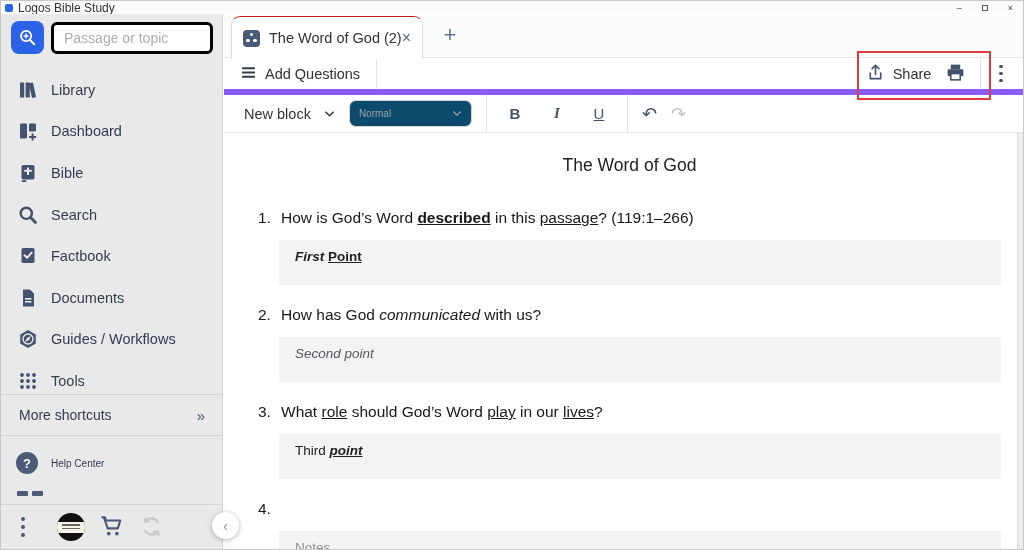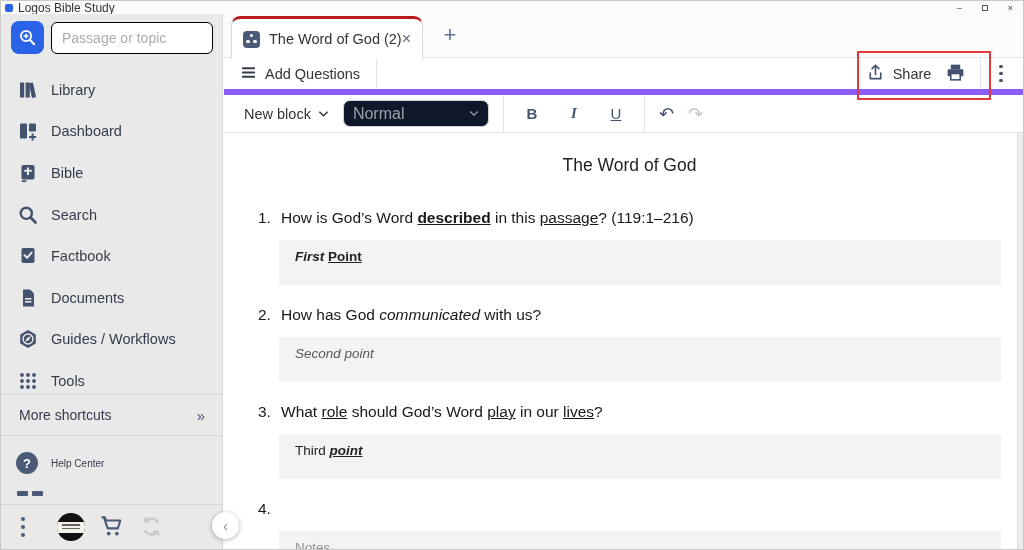--- a/index.html
+++ b/index.html
@@ -11,21 +11,21 @@
   .titlebar .app-ico { width:8px; height:8px; background:#2a63e8; border-radius:2px; margin:0 5px 0 4px; }
   .titlebar .app-title { font-size:12px; color:#333; }
   .win-controls { margin-left:auto; display:flex; align-items:center; gap:20px; padding-right:10px; }
   .win-controls span { font-size:9px; color:#444; line-height:10px; cursor:default; }
   .win-controls .max-box { width:6px; height:6px; border:1px solid #555; display:inline-block; }
 
   
   .sidebar { position:absolute; left:0; top:13px; width:222px; bottom:0; background:#e9e9e9; border-right:1px solid #d6d6d6; }
   .search-row { position:absolute; left:10px; top:7px; display:flex; align-items:center; }
   .search-logo { width:33px; height:33px; background:#2a63e8; border-radius:8px; display:flex; align-items:center; justify-content:center; }
-  .search-input { margin-left:7px; width:162px; height:32px; border:1px solid #000000; border-radius:6px; background:#fff; font-size:14px; padding:0 10px; color:#333; font-family:"Liberation Sans",sans-serif; }
+  .search-input { margin-left:7px; width:162px; height:32px; border:3px solid #000000; border-radius:6px; background:#fff; font-size:14px; padding:0 10px; color:#333; font-family:"Liberation Sans",sans-serif; }
   .search-input::placeholder { color:#a9adb3; }
   .nav-list { position:absolute; left:0; top:55px; width:100%; }
   .nav-item { height:41.6px; display:flex; align-items:center; padding-left:15px; cursor:pointer; }
   .nav-icon { width:24px; display:flex; justify-content:center; color:#44536d; }
   .nav-label { margin-left:11px; font-size:14.5px; color:#333c4d; }
   .sb-divider { position:absolute; left:0; width:100%; height:1px; background:#d5d5d5; }
   .more-shortcuts { position:absolute; left:0; top:381px; width:100%; height:40px; display:flex; align-items:center; padding:0 18px; cursor:pointer; }
   .more-shortcuts .ms-label { font-size:14px; color:#333c4d; }
   .more-shortcuts .ms-chevrons { margin-left:auto; font-size:15px; color:#44536d; letter-spacing:-1px; }
   .help-row { position:absolute; left:15px; top:430px; height:38px; display:flex; align-items:center; cursor:pointer; }
@@ -39,40 +39,40 @@
   .avatar { position:absolute; left:56px; top:9px; width:28px; height:28px; border-radius:50%; background:#111; overflow:hidden; cursor:pointer; }
   .avatar .band { position:absolute; left:0; top:9px; width:100%; height:11px; background:#f4f2ea; }
   .avatar .band i { display:block; height:1.5px; background:#6b6458; margin:2px 5px 0 5px; }
   .cart-ico { position:absolute; left:98px; top:9px; cursor:pointer; color:#4a5a77; }
   .sync-ico { position:absolute; left:139px; top:11px; cursor:pointer; color:#c9c9c9; }
   .collapse-btn { position:absolute; left:211px; top:511px; width:27px; height:27px; background:#fff; border-radius:50%; box-shadow:0 1px 5px rgba(0,0,0,.3); display:flex; align-items:center; justify-content:center; font-size:15px; color:#8a8f98; cursor:pointer; z-index:40; }
 
   
   .main { position:absolute; left:223px; top:13px; right:0; bottom:0; display:flex; flex-direction:column; background:#fff; }
   .tabbar { position:relative; height:44px; background:#fcfcfc; border-bottom:1px solid #e7e7e7; flex:0 0 auto; }
-  .tab { position:absolute; left:7px; top:2px; width:192px; height:43px; background:#fff; border:1px solid #d9d9d9; border-bottom:none; border-top:3px solid #b91c1c; border-radius:9px 9px 0 0; display:flex; align-items:center; padding:8px 11px; cursor:pointer; }
+  .tab { position:absolute; left:7px; top:2px; width:192px; height:43px; background:#fff; border:1px solid #d9d9d9; border-bottom:none; border-top:1px solid #b91c1c; border-radius:9px 9px 0 0; display:flex; align-items:center; padding:8px 11px; cursor:pointer; }
   .tab-ico { width:17px; height:17px; background:#4b5b77; border-radius:4px; position:relative; flex:0 0 auto; }
   .tab-ico i { position:absolute; width:3.4px; height:3.4px; background:#fff; border-radius:50%; }
   .tab-ico i:nth-child(1){ left:6.8px; top:3.4px; } .tab-ico i:nth-child(2){ left:3.4px; top:9.6px; } .tab-ico i:nth-child(3){ left:10.2px; top:9.6px; }
   .tab-label { margin-left:9px; font-size:14.5px; color:#333; white-space:nowrap; }
   .tab-close { margin-left:auto; font-size:16px; color:#5a6b85; cursor:pointer; line-height:14px; }
   .newtab-btn { position:absolute; left:213px; top:8px; font-size:22px; color:#5f7292; cursor:pointer; width:26px; text-align:center; }
 
   .toolbar1 { height:37px; display:flex; align-items:center; border-bottom:6px solid #8b5cf6; padding:0 0 0 16px; flex:0 0 auto; }
   .tb-btn { display:flex; align-items:center; gap:8px; font-size:14.5px; color:#333; cursor:pointer; background:none; border:none; font-family:"Liberation Sans",sans-serif; }
   .vsep { width:1px; align-self:stretch; background:#e3e3e3; }
   .toolbar1 .vsep.left-sep { margin-left:16px; }
   .tb-right { margin-left:auto; display:flex; align-items:center; gap:14px; padding-right:16px; height:100%; }
   .icon-btn { background:none; border:none; cursor:pointer; color:#44536d; display:flex; align-items:center; }
   .kebab-h { display:flex; flex-direction:column; gap:3.5px; cursor:pointer; padding:0 4px; }
   .kebab-h i { width:3.6px; height:3.6px; background:#44536d; border-radius:50%; }
 
   .toolbar2 { height:38px; display:flex; align-items:center; border-bottom:1px solid #e5e5e5; padding:0 0 0 20px; gap:14px; flex:0 0 auto; }
-  .newblock-btn { display:flex; align-items:center; gap:7px; font-size:14.5px; color:#333; background:none; border:none; cursor:pointer; font-family:"Liberation Sans",sans-serif; }
-  .style-select { width:146px; height:27px; border:1px solid #d5d5d5; border-radius:7px; background:#0f172a; display:flex; align-items:center; padding:0 9px; color:#9aa0a6; font-size:16px; cursor:pointer; }
+  .newblock-btn { display:flex; align-items:center; gap:13px; font-size:14.5px; color:#333; background:none; border:none; cursor:pointer; font-family:"Liberation Sans",sans-serif; }
+  .style-select { width:123px; height:27px; border:1px solid #d5d5d5; border-radius:7px; background:#0c4a6e; display:flex; align-items:center; padding:0 9px; color:#9aa0a6; font-size:10px; cursor:pointer; }
   .style-select .sel-chevron { margin-left:auto; color:#9aa0a6; }
   .fmt-btn { background:none; border:none; cursor:pointer; width:28px; height:28px; font-size:15px; color:#44536d; font-family:"Liberation Serif",serif; }
   .fmt-b { font-weight:bold; font-family:"Liberation Sans",sans-serif; }
   .fmt-i { font-style:italic; font-weight:600; }
   .fmt-u { text-decoration:underline; font-family:"Liberation Sans",sans-serif; }
   .undo-btn, .redo-btn { background:none; border:none; font-size:18px; cursor:pointer; line-height:16px; }
   .undo-btn { color:#44536d; }
   .redo-btn { color:#c0c5cc; }
 
   
@@ -330,21 +330,21 @@
       <button class="undo-btn">↶</button>
       <button class="redo-btn">↷</button>
     </div>
 
     <div class="doc-area">
       <div class="doc-title">The Word of God</div>
       <div class="questions">
           <div class="q-block">
             <div class="q-row">
               <span class="q-num">1.</span>
-              <span class="q-text"><span>How is God’s Word </span><span style="font-weight: 700; text-decoration: underline;">described</span><span> in this </span><span style="text-decoration: underline;">passage</span><span>? (119:1–216)</span></span>
+              <span class="q-text"><span>How is God’s Word </span><span style="font-weight: 700; text-decoration: underline;">described</span><span> in this </span><span style="text-decoration: underline;">passage</span><span>? (119:1–266)</span></span>
             </div>
             <div class="answer-box"><span style="font-weight: 700; font-style: italic;">First </span><span style="font-weight: 700; text-decoration: underline;">Point</span></div>
           </div>
           <div class="q-block">
             <div class="q-row">
               <span class="q-num">2.</span>
               <span class="q-text"><span>How has God </span><span style="font-style: italic;">communicated</span><span> with us?</span></span>
             </div>
             <div class="answer-box"><span style="font-style: italic; color: rgb(84, 88, 94);">Second point</span></div>
           </div>

